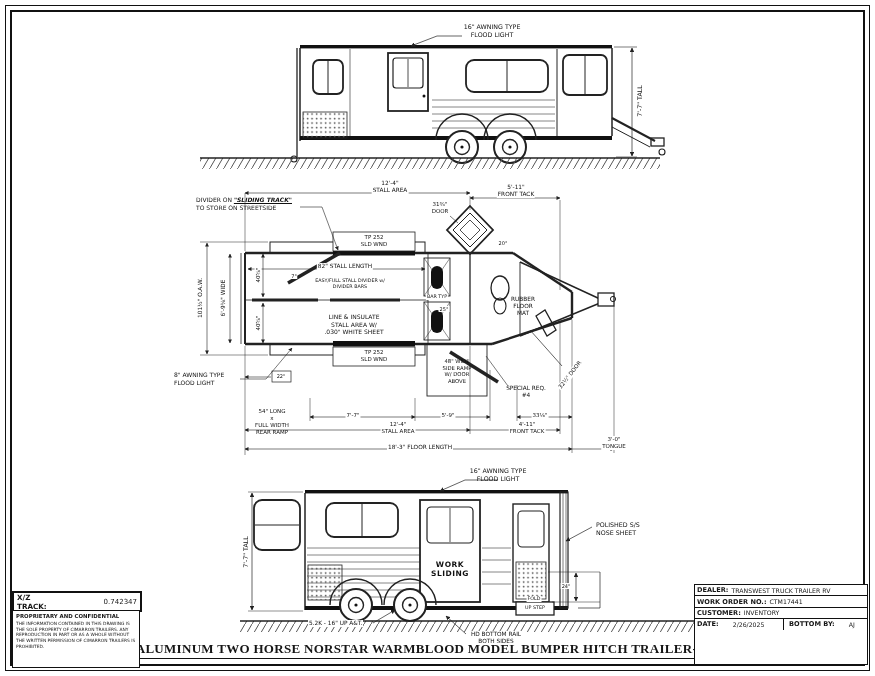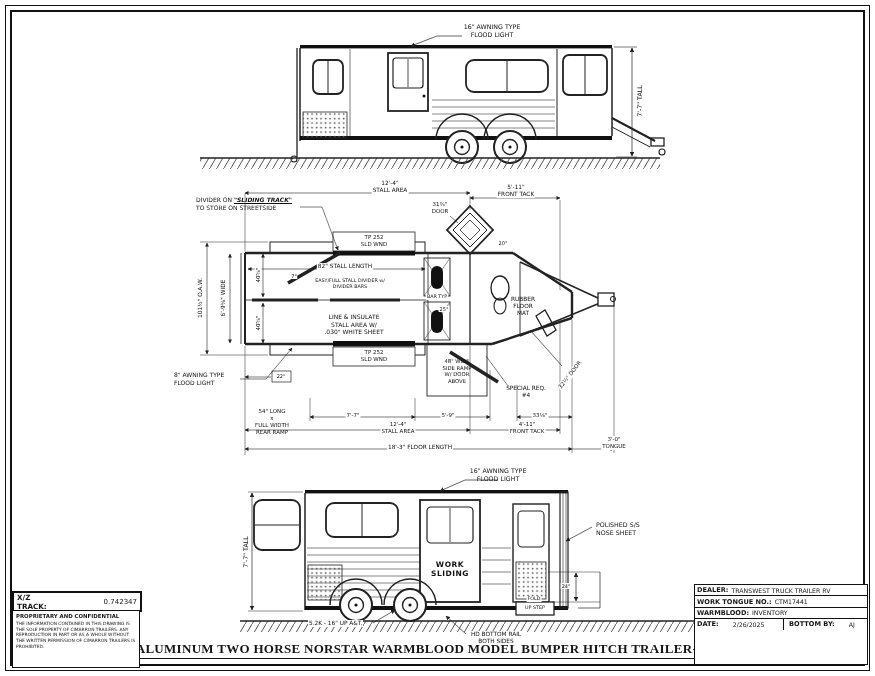--- a/index.html
+++ b/index.html
@@ -406,25 +406,25 @@
     <div class="t">PROPRIETARY AND CONFIDENTIAL</div>
     <div class="b">THE INFORMATION CONTAINED IN THIS DRAWING IS THE SOLE PROPERTY OF CIMARRON TRAILERS. ANY REPRODUCTION IN PART OR AS A WHOLE WITHOUT THE WRITTEN PERMISSION OF CIMARRON TRAILERS IS PROHIBITED.</div>
   </div>
 
   <div class="tblock">
     <div class="tb-row">
       <span class="k">DEALER:</span>
       <span class="v">TRANSWEST TRUCK TRAILER RV</span>
     </div>
     <div class="tb-row">
-      <span class="k">WORK TONGUE NO.:</span>
+      <span class="k">WORK ORDER NO.:</span>
       <span class="v">CTM17441</span>
     </div>
     <div class="tb-row">
-      <span class="k">WARMBLOOD:</span>
+      <span class="k">CUSTOMER:</span>
       <span class="v">INVENTORY</span>
     </div>
     <div class="tb-row tb-split">
       <span class="tb-cell first">
         <span class="k">DATE:</span>
         <span class="v">2/26/2025</span>
       </span>
       <span class="tb-cell">
         <span class="k">BOTTOM BY:</span>
         <span class="v">AJ</span>

